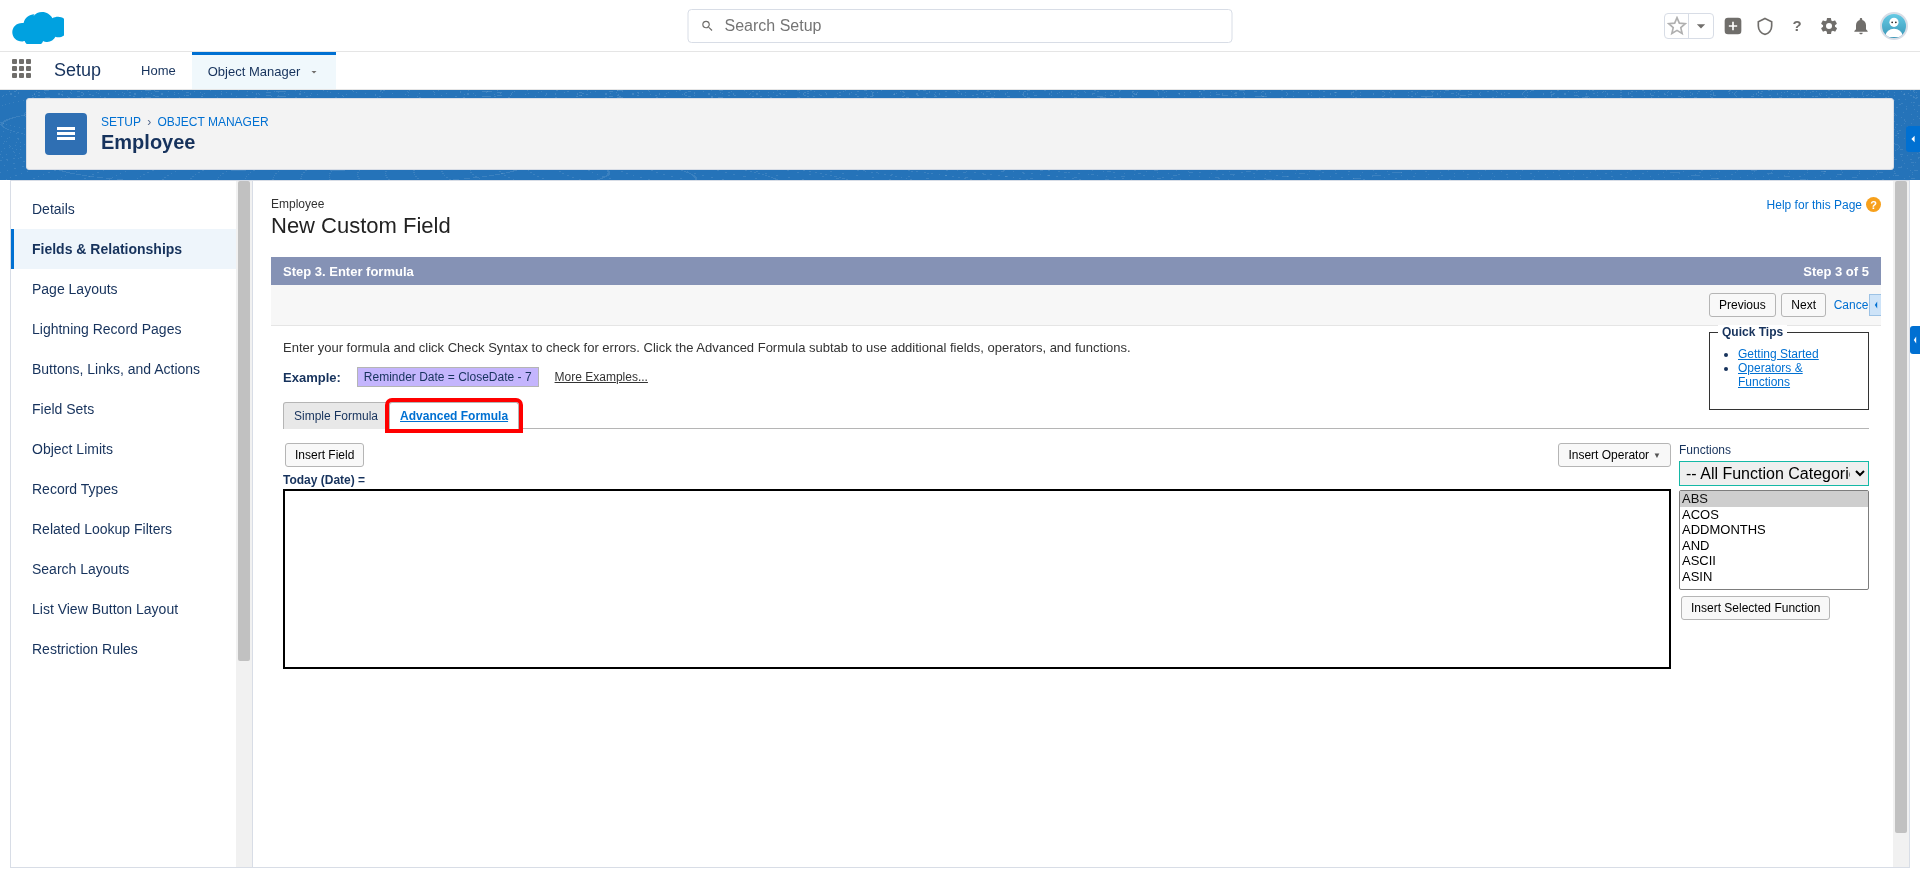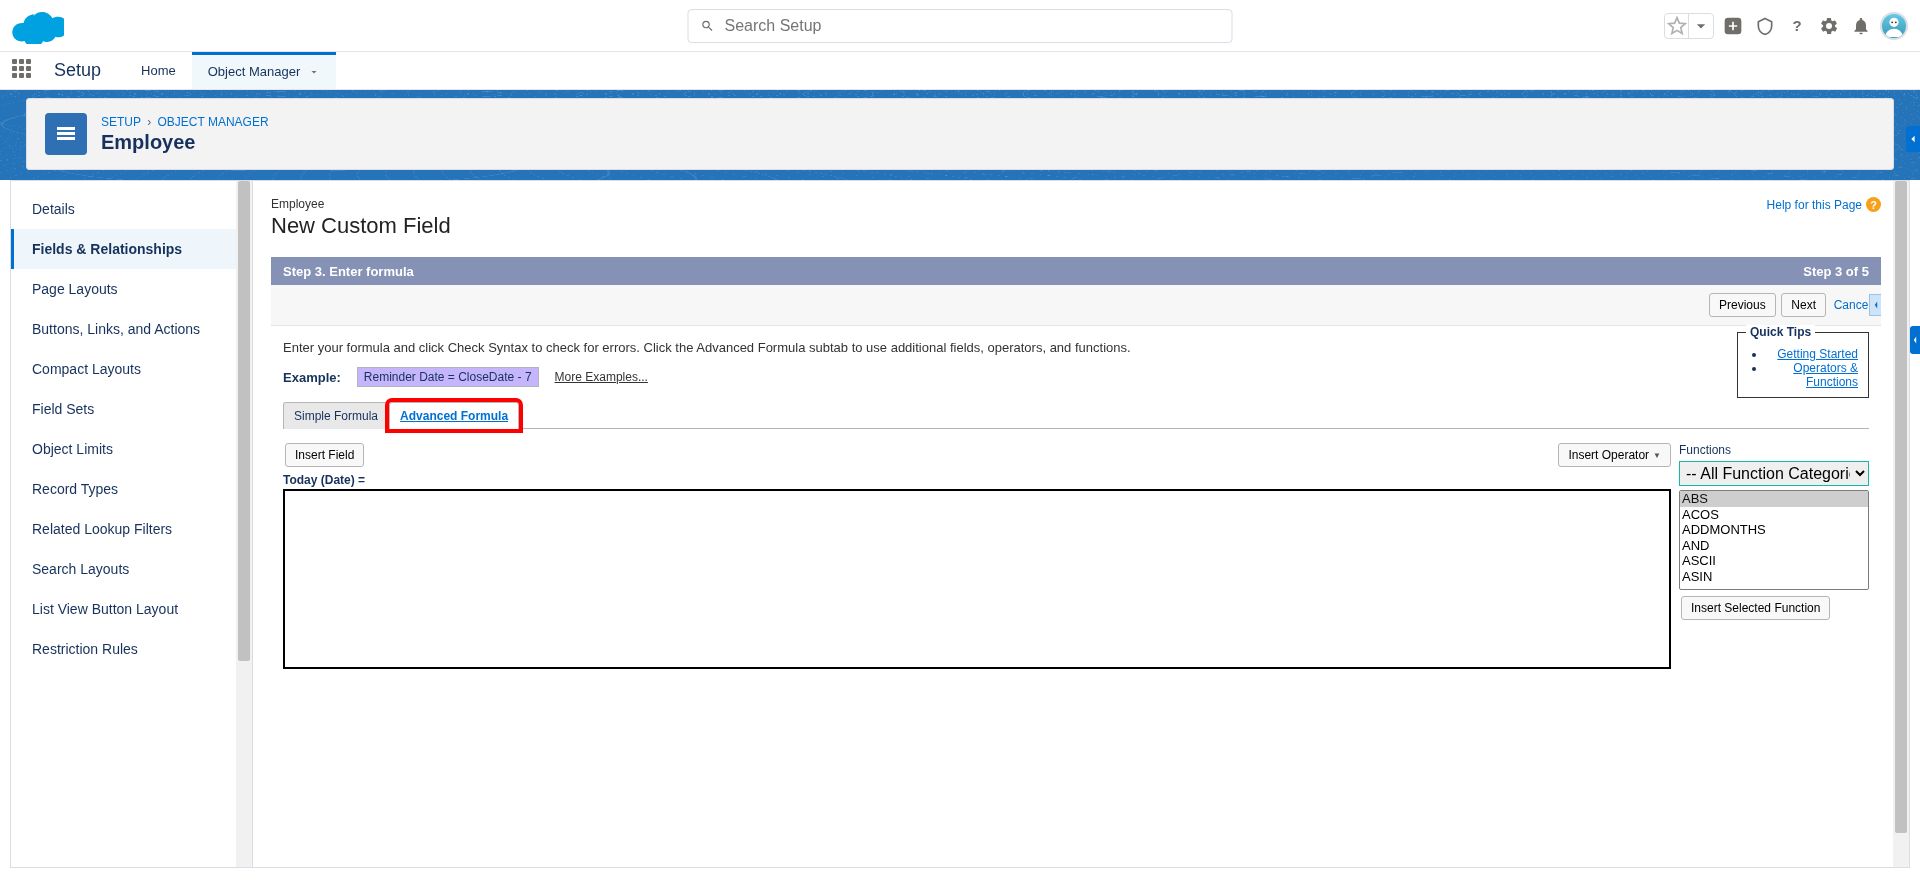--- a/index.html
+++ b/index.html
@@ -58,21 +58,21 @@
 .btn { font-size: 12px; padding: 4px 9px; border: 1px solid #b5b5b5; background: #f8f8f8; border-radius: 3px; cursor: pointer; margin-left: 2px; font-family: inherit; }
 .btn-link { color: #0070d2; border: none; background: none; cursor: pointer; font-size: 12px; margin-left: 4px; }
 .slide-tab { position: absolute; right: 0; top: 50%; transform: translateY(-50%); width: 12px; height: 22px; background: #cde3f8; border: 1px solid #9cc2e5; border-right: none; cursor: pointer; display: flex; align-items: center; justify-content: center; }
 .slide-tab svg { width: 6px; height: 10px; fill: #0070d2; }
 .formula-body { padding: 14px 12px; position: relative; }
 .instruction { font-size: 13px; color: #333; margin-bottom: 12px; }
 .example-row { font-size: 13px; display: flex; align-items: center; gap: 16px; margin-bottom: 14px; }
 .example-label { font-weight: 700; }
 .example-code { border: 1px solid #b5b5b5; padding: 2px 6px; background: #c4b5fd; font-size: 12px; }
 .more-link { color: #333; text-decoration: underline; cursor: pointer; font-size: 12px; }
-.quick-tips { position: absolute; right: 12px; top: 6px; width: 132px; border: 1px solid #333; padding: 14px 10px 8px; font-size: 12px; text-align: right; }
+.quick-tips { position: absolute; right: 12px; top: 6px; width: 160px; border: 1px solid #333; padding: 14px 10px 20px; font-size: 12px; }
 .quick-tips ul { list-style: disc; padding-left: 18px; }
 .quick-tips a { color: #0070d2; text-decoration: underline; cursor: pointer; }
 .formula-tabs { display: flex; border-bottom: 1px solid #b5b5b5; }
 .formula-tab { padding: 6px 10px; border: 1px solid #b5b5b5; border-bottom: none; background: #e8e8e8; font-size: 12px; cursor: pointer; position: relative; top: 1px; border-radius: 3px 3px 0 0; }
 .formula-tab.active { background: #fff; }
 .formula-tab.active a { color: #0070d2; font-weight: 700; text-decoration: underline; }
 .formula-tab.highlighted { outline: 4px solid #ff0000; z-index: 5; }
 .editor-area { margin-top: 14px; display: flex; gap: 8px; }
 .editor-left { flex: 1; }
 .editor-toolbar { display: flex; justify-content: space-between; margin-bottom: 6px; gap: 8px; }
@@ -203,22 +203,22 @@
       </svg>
   </div>
 </div>
 
 <div class="main-wrap">
   <div class="sidebar-wrap">
     <div class="sidebar">
       <div class="sidebar-item">Details</div>
       <div class="sidebar-item active">Fields &amp; Relationships</div>
       <div class="sidebar-item">Page Layouts</div>
+      <div class="sidebar-item">Lightning Record Pages</div>
       <div class="sidebar-item">Buttons, Links, and Actions</div>
-      <div class="sidebar-item">Compact Layouts</div>
       <div class="sidebar-item">Field Sets</div>
       <div class="sidebar-item">Object Limits</div>
       <div class="sidebar-item">Record Types</div>
       <div class="sidebar-item">Related Lookup Filters</div>
       <div class="sidebar-item">Search Layouts</div>
       <div class="sidebar-item">List View Button Layout</div>
       <div class="sidebar-item">Restriction Rules</div>
     </div>
     <div class="fake-scrollbar">
       <div class="fake-scrollbar-thumb"></div>

